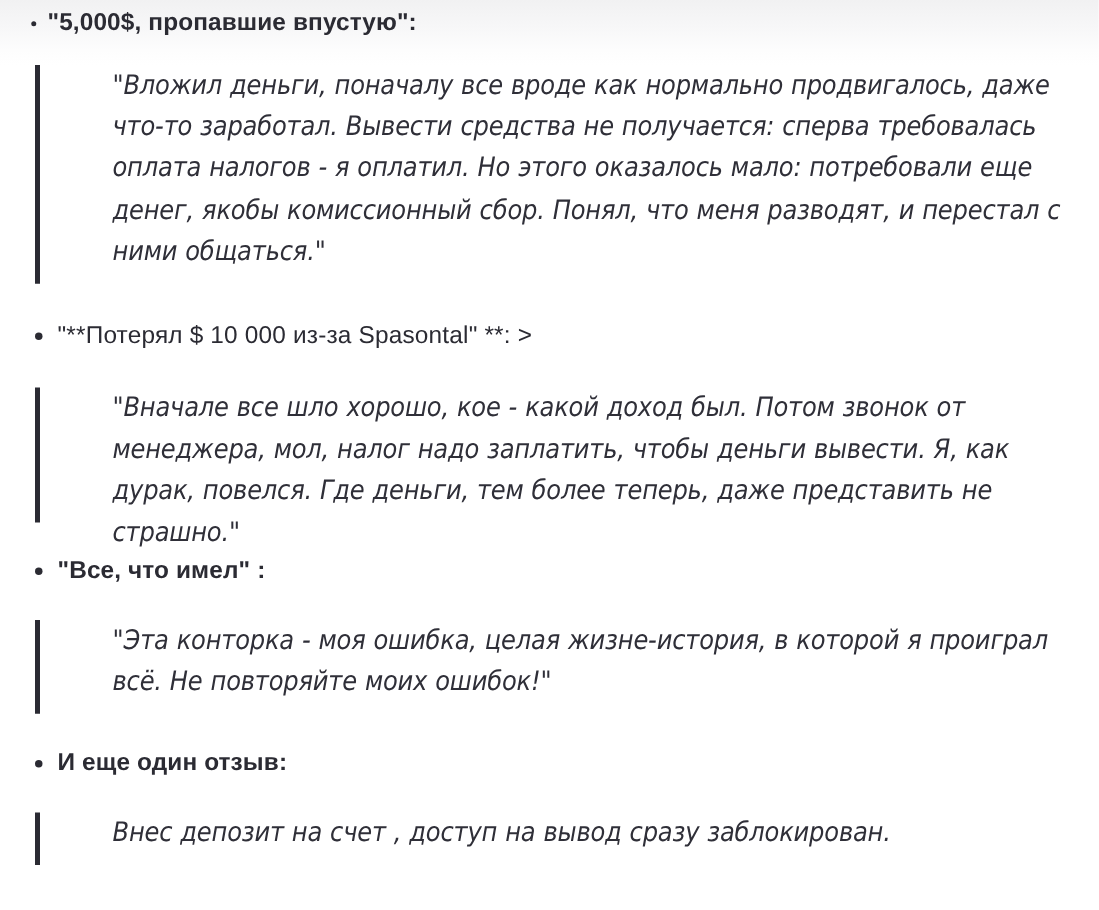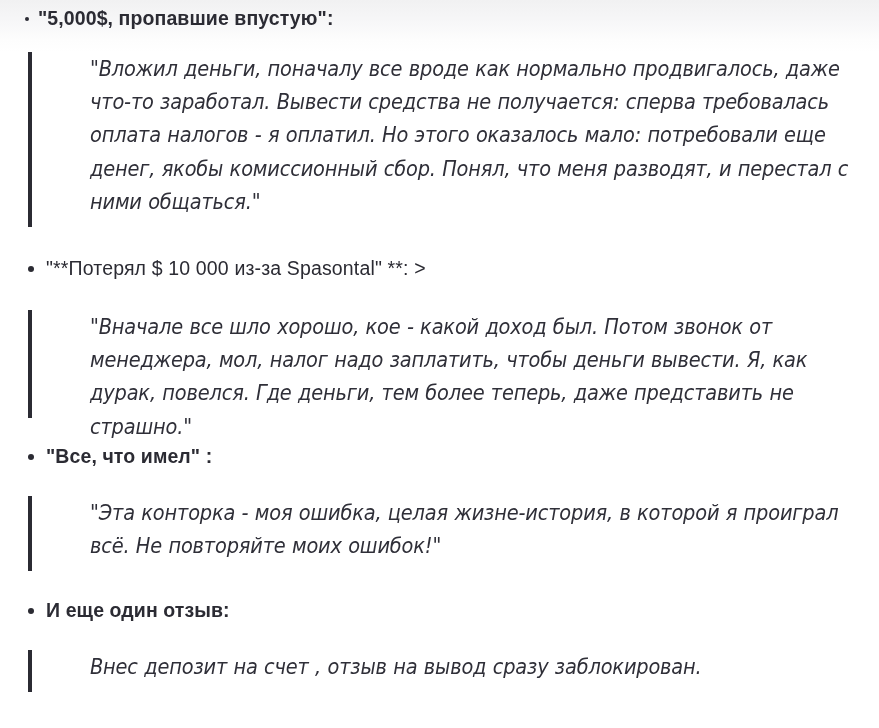--- a/index.html
+++ b/index.html
@@ -115,17 +115,17 @@
 
     <div class="bullet abs" style="top:443px; left:0; width:879px;">"Все, что имел" :</div>
 
     <blockquote class="quote abs" style="top:496px; left:0; width:851px; height:75px;">
       <p>"Эта конторка - моя ошибка, целая жизне-история, в которой я проиграл всё. Не повторяйте моих ошибок!"</p>
     </blockquote>
 
     <div class="bullet abs" style="top:597px; left:0; width:879px;">И еще один отзыв:</div>
 
     <blockquote class="quote abs" style="top:650px; left:0; width:851px; height:42px;">
-      <p>Внес депозит на счет , отзыв на вывод сразу заблокирован.</p>
+      <p>Внес депозит на счет , доступ на вывод сразу заблокирован.</p>
     </blockquote>
 
   </div>
 </div>
 
 </body></html>

